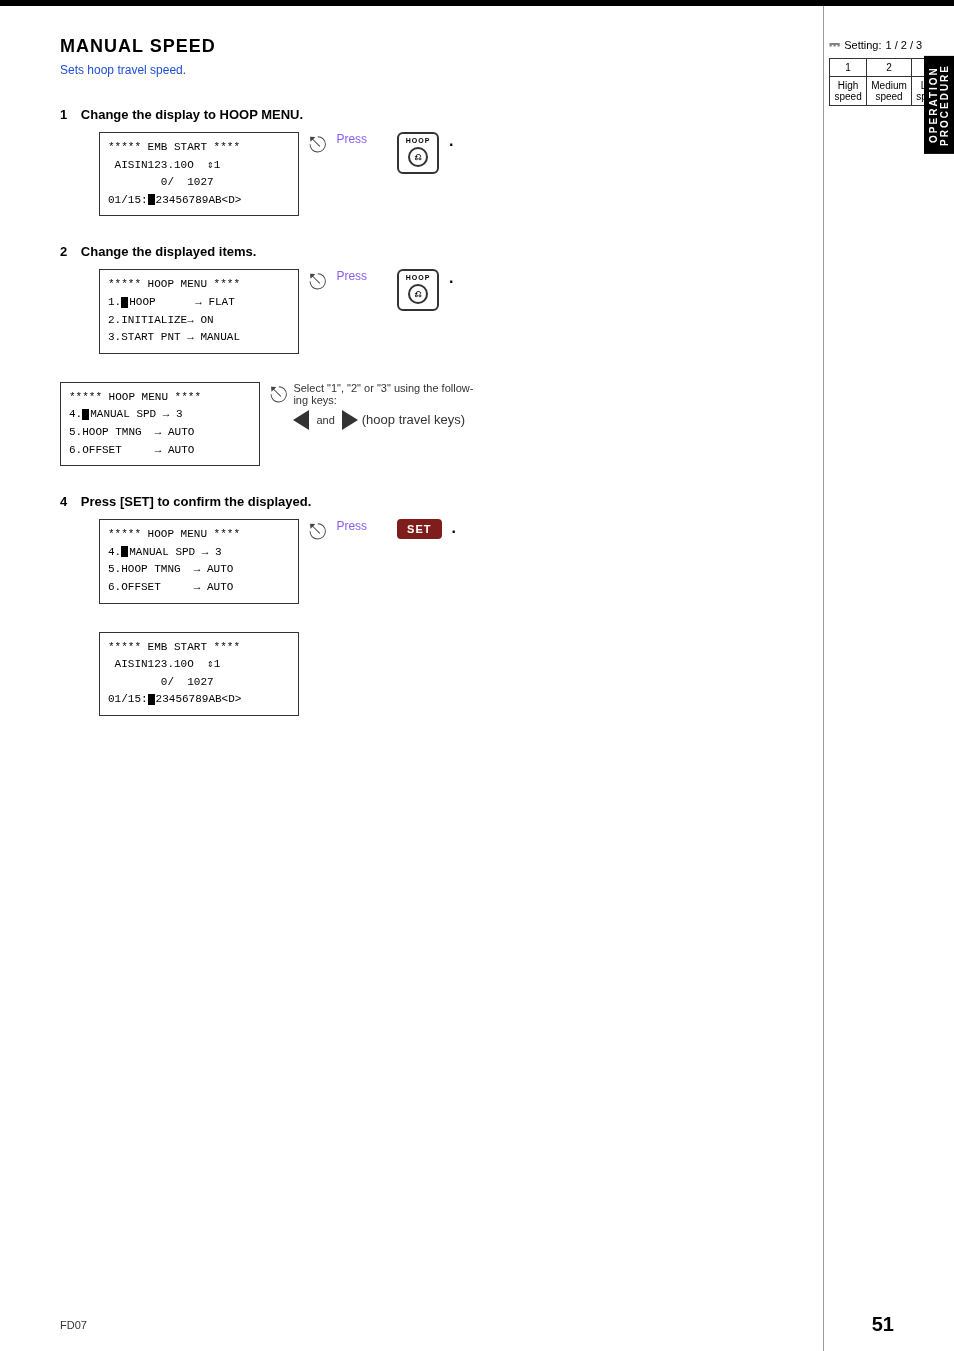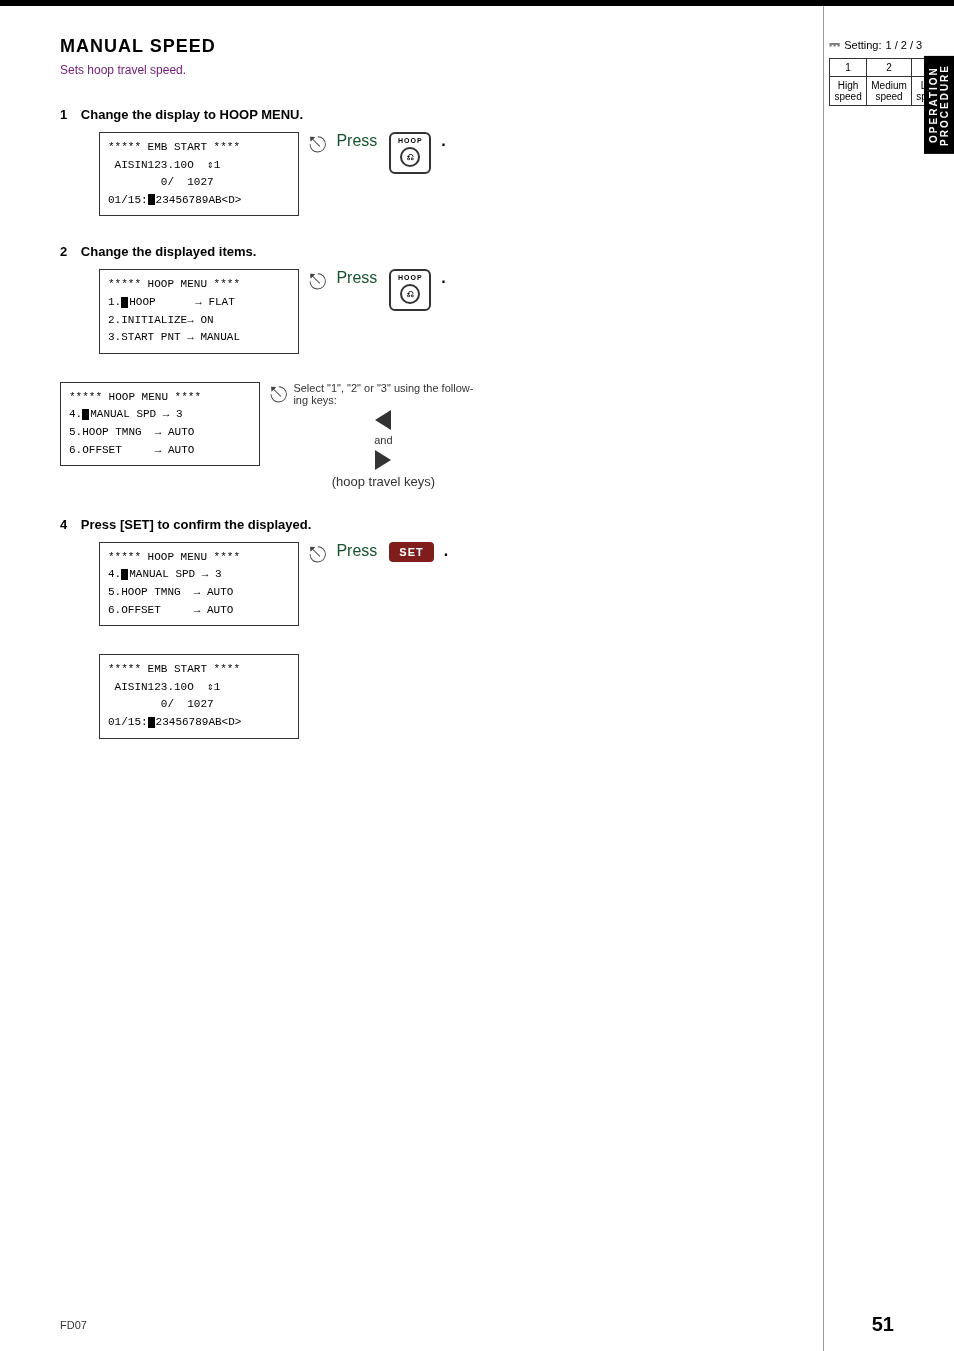--- a/index.html
+++ b/index.html
@@ -43,21 +43,21 @@
     .page-title {
       font-size: 18px;
       font-weight: bold;
       margin-bottom: 6px;
       letter-spacing: 1px;
     }
 
     .page-subtitle {
       font-size: 12px;
       margin-bottom: 30px;
-      color: #701a75;
+      color: #1d4ed8;
     }
 
     .step-section {
       margin-bottom: 28px;
     }
 
     .step-heading {
       font-weight: bold;
       font-size: 13px;
       margin-bottom: 10px;
@@ -85,23 +85,23 @@
       background: #fff;
       min-width: 200px;
     }
 
     .arrow-icon {
       font-size: 22px;
       color: #444;
     }
 
     .press-label {
-      font-size: 16px;
-      color: #14532d;
-      margin-right: 2px;
+      font-size: 12px;
+      color: #8b5cf6;
+      margin-right: 20px;
     }
 
     .hoop-button {
       border: 2px solid #333;
       border-radius: 6px;
       width: 42px;
       height: 42px;
       display: flex;
       flex-direction: column;
       align-items: center;
@@ -135,21 +135,20 @@
     .dot-period {
       font-size: 16px;
       font-weight: bold;
     }
 
     .travel-keys {
       display: flex;
       align-items: center;
       gap: 4px;
       margin-top: 4px;
-      flex-direction: column;
     }
 
     .triangle-left {
       width: 0;
       height: 0;
       border-top: 10px solid transparent;
       border-bottom: 10px solid transparent;
       border-right: 16px solid #333;
     }
 

